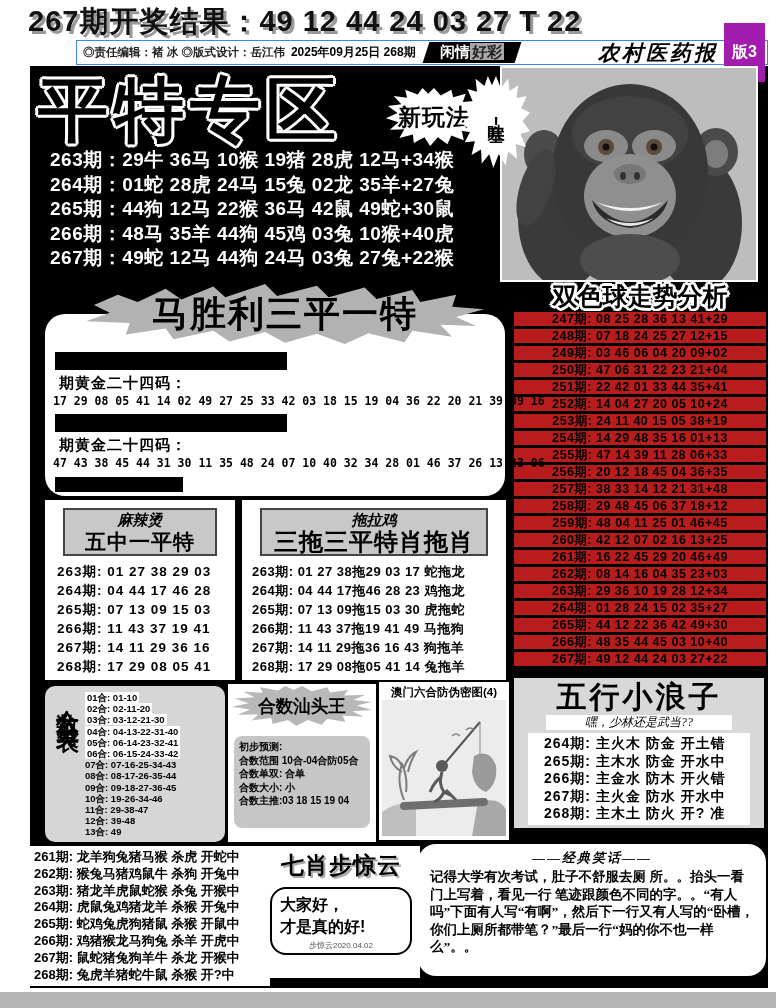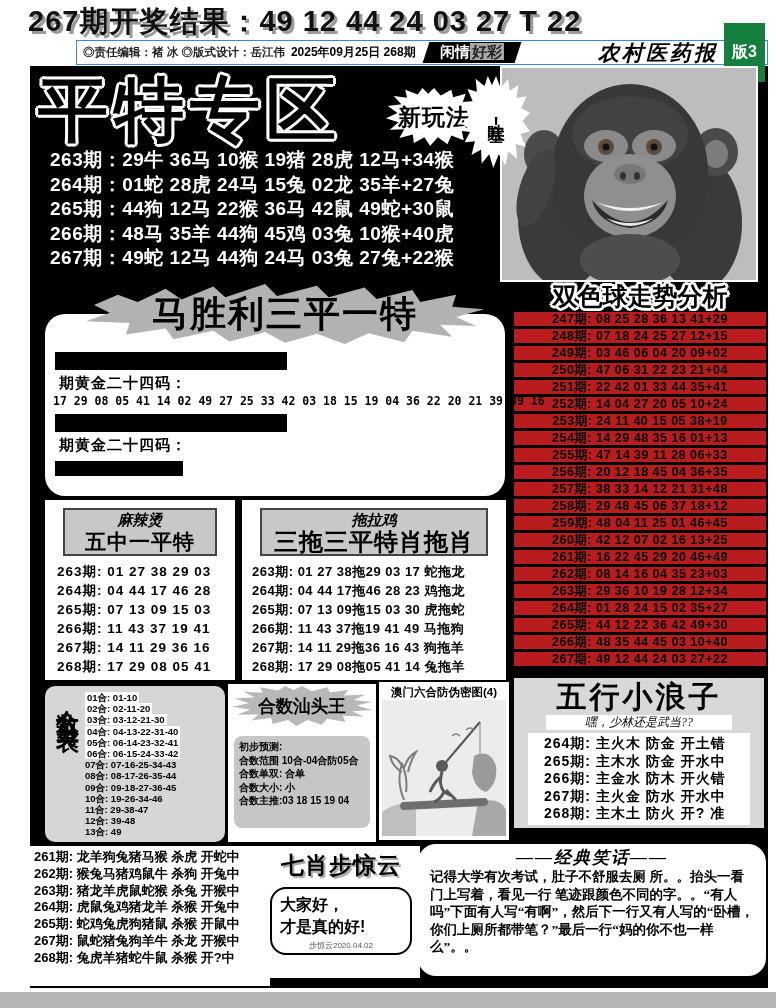--- a/index.html
+++ b/index.html
@@ -13,21 +13,21 @@
   .info-strip{position:absolute;left:76px;top:40px;width:692px;height:25px;border:1px solid #3b82f6;
       background:#fff;display:flex;align-items:center;box-sizing:border-box;}
   .credits{font-size:11.5px;padding-left:6px;white-space:nowrap;font-weight:bold;color:#222;}
   .date-issue{font-size:12px;margin-left:6px;font-weight:bold;white-space:nowrap;}
   .flag{margin-left:10px;background:#000;color:#fff;transform:skewX(-18deg);padding:1px 14px;
       font-size:15px;font-weight:bold;white-space:nowrap;}
   .flag-inner{display:inline-block;transform:skewX(18deg);}
   .flag-part2{background:#a8a8a8;color:#222;padding:0 2px;}
   .paper{margin-left:auto;font-size:21px;font-weight:900;font-style:italic;
       font-family:"Liberation Serif",serif;letter-spacing:3px;white-space:nowrap;}
-  .page-badge{background:#15803d;color:#fff;font-weight:900;font-size:16px;padding:19px 8px;margin:0 2px 0 6px;}
+  .page-badge{background:#a21caf;color:#fff;font-weight:900;font-size:16px;padding:19px 8px;margin:0 2px 0 6px;}
 
   
   .outline-title{color:#000;font-weight:900;
     text-shadow:-2px -2px 0 #fff,2px -2px 0 #fff,-2px 2px 0 #fff,2px 2px 0 #fff,
                 0 -3px 0 #fff,0 3px 0 #fff,-3px 0 0 #fff,3px 0 0 #fff;}
 
   
   .pingte-title{position:absolute;left:38px;top:64px;font-size:70px;letter-spacing:6px;white-space:nowrap;}
   .burst-wrap{position:absolute;}
   .burst-bg{position:absolute;inset:0;background:#fff;
@@ -117,21 +117,21 @@
   .shaxiao-row{font-size:13px;font-weight:bold;line-height:16.8px;white-space:nowrap;}
 
   .qixiao-box{left:262px;top:846px;width:158px;height:132px;}
   .qixiao-title{font-size:23px;font-weight:900;text-align:center;letter-spacing:1px;
       text-shadow:2px 2px 0 #aaa;margin-top:4px;}
   .speech{border:2.5px solid #000;border-radius:16px;margin:6px 8px 0 8px;padding:5px 8px 2px 8px;}
   .speech-line{font-size:16px;font-weight:900;line-height:22px;}
   .speech-sign{font-size:8px;color:#555;text-align:center;display:block;margin-top:2px;}
 
   .joke-box{left:418px;top:844px;width:348px;height:132px;border-radius:18px;padding:4px 12px;}
-  .joke-title{text-align:center;font-size:17px;font-weight:900;font-style:italic;
+  .joke-title{text-align:center;font-size:13px;font-weight:900;font-style:italic;
       font-family:"Liberation Serif",serif;letter-spacing:2px;line-height:20px;}
   .joke-text{font-size:13.5px;line-height:17.5px;font-family:"Liberation Serif",serif;font-weight:bold;}
 
   .bottom-gray{position:absolute;left:0;top:992px;width:776px;height:16px;background:#b5b5b5;}
 </style>
 </head>
 <body>
 
 <div id="page">
   <div class="black-main"></div>
@@ -218,20 +218,21 @@
   <div class="burst-wrap banner">
     <div class="banner-bg"></div>
     <span class="burst-text">马胜利三平一特</span>
   </div>
   <div class="codes-box">
     <div class="redact-bar"></div>
     <div class="codes-label">期黄金二十四码：</div>
     <div class="codes-line">17 29 08 05 41 14 02 49 27 25 33 42 03 18 15 19 04 36 22 20 21 39 09 16</div>
     <div class="redact-bar"></div>
     <div class="codes-label">期黄金二十四码：</div>
+    <div class="codes-line">47 43 38 45 44 31 30 11 35 48 24 07 10 40 32 34 28 01 46 37 26 13 23 06</div>
     <div class="redact-bar small"></div>
   </div>
 
   <div class="wbox box-wz">
     <div class="box-head">
       <span class="script-title">麻辣烫</span>
       <span class="head-title">五中一平特</span>
     </div>
     <div class="num-row">263期: 01 27 38 29 03</div>
     <div class="num-row">264期: 04 44 17 46 28</div>
@@ -316,20 +317,21 @@
       <div class="wuxing-row">268期: 主木土 防火 开? 准</div>
     </div>
   </div>
 
   <div class="wbox shaxiao-box">
     <div class="shaxiao-row">261期: 龙羊狗兔猪马猴 杀虎 开蛇中</div>
     <div class="shaxiao-row">262期: 猴兔马猪鸡鼠牛 杀狗 开兔中</div>
     <div class="shaxiao-row">263期: 猪龙羊虎鼠蛇猴 杀兔 开猴中</div>
     <div class="shaxiao-row">264期: 虎鼠兔鸡猪龙羊 杀猴 开兔中</div>
     <div class="shaxiao-row">265期: 蛇鸡兔虎狗猪鼠 杀猴 开鼠中</div>
+    <div class="shaxiao-row">266期: 鸡猪猴龙马狗兔 杀羊 开虎中</div>
     <div class="shaxiao-row">267期: 鼠蛇猪兔狗羊牛 杀龙 开猴中</div>
     <div class="shaxiao-row">268期: 兔虎羊猪蛇牛鼠 杀猴 开?中</div>
   </div>
 
   <div class="wbox qixiao-box">
     <div class="qixiao-title">七肖步惊云</div>
     <div class="speech">
       <div class="speech-line">大家好，</div>
       <div class="speech-line">才是真的好!</div>
       <span class="speech-sign">步惊云2020.04.02</span>

